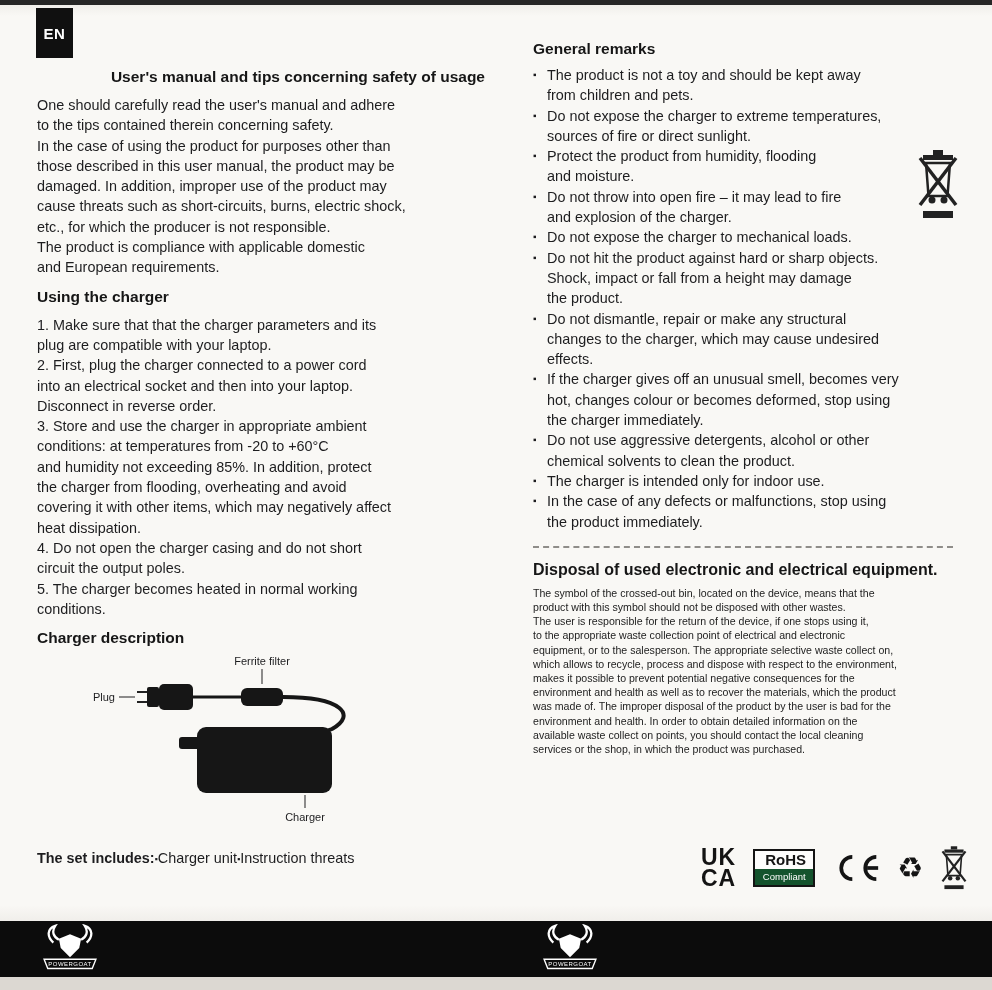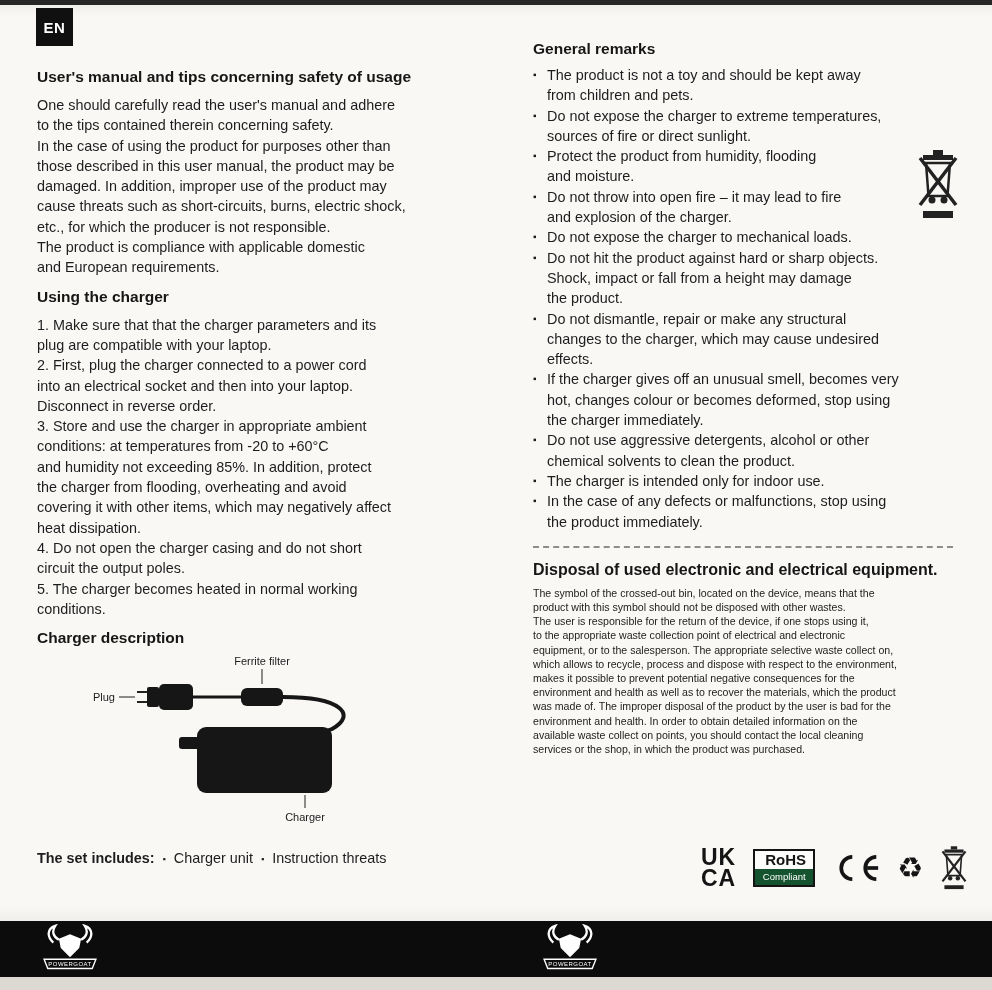--- a/index.html
+++ b/index.html
@@ -7,42 +7,42 @@
   body {
     font-family:"Liberation Sans", sans-serif;
     color:#1d1d1f;
     background:#fff;
     position:relative;
     overflow:hidden;
   }
   .page { position:absolute; inset:0;
     background:linear-gradient(180deg,#eceae6 0,#f9f8f5 16px,#f9f8f5 905px,#f1efeb 920px); }
   .top-strip { position:absolute; top:0; left:0; right:0; height:5px; background:#262626; }
-  .lang-badge { position:absolute; left:36px; top:8px; width:37px; height:38px; background:#101010;
+  .lang-badge { position:absolute; left:36px; top:8px; width:37px; height:50px; background:#101010;
     color:#fff; font-weight:700; font-size:15px; display:flex; align-items:center; justify-content:center;
     letter-spacing:.5px; }
   .col { position:absolute; }
   .left  { left:37px;  top:60px; width:448px; }
   .right { left:533px; top:34px; width:420px; }
   h2 { font-size:15.5px; font-weight:700; color:#161616; }
-  .h-safety  { margin:8px 0 9px; }
+  .h-safety  { margin:8px 0 9px;text-align:right; }
   .h-using   { margin:10px 0 9px; }
   .h-desc    { margin:10px 0 4px; }
   .h-general { margin:6px 0 7px; }
   .body { font-size:14.4px; line-height:20.3px; white-space:pre-line; }
   ul.bullets { list-style:none; }
   .bullets li { position:relative; padding-left:14px; font-size:14.4px; line-height:20.3px; white-space:pre-line; }
   .bullets .sq { position:absolute; left:0; top:0; font-size:10px; line-height:20.3px; }
   .divider { border-top:2px dashed #8f8d89; margin-top:14px; height:0; }
   .h-disposal { font-size:16px; font-weight:700; margin:13px 0 7px; color:#161616; }
   .small { font-size:10.6px; line-height:14.2px; white-space:pre-line; color:#222; }
   .diagram { display:block; width:440px; height:185px; margin-top:2px; }
   .dlabel { font-size:11px; fill:#1d1d1f; font-family:"Liberation Sans",sans-serif; }
   .dline  { stroke:#444; stroke-width:1.2; }
-  .set-line { margin-top:14px; font-size:14.4px; display:flex; align-items:center; gap:8px; }
+  .set-line { margin-top:14px; font-size:14.4px; display:flex; align-items:center; }
   .set-line .lbl { font-weight:700; }
   .set-line .sq { font-size:9px; margin-top:1px; }
   .marks { position:absolute; left:701px; top:845px; display:flex; align-items:center; gap:17px; }
   .ukca { font-weight:700; font-size:23px; line-height:21px; letter-spacing:1px; color:#141414; }
   .rohs { border:2px solid #141414; text-align:center; width:62px; background:#fdfdfc; }
   .rohs-top { font-weight:700; font-size:15px; padding:0 10px 1px; color:#141414; }
   .rohs-bot { background:#14532d; color:#fff; font-size:9.5px; padding:2px 0 3px; }
   .recycle { font-family:"DejaVu Sans", sans-serif; font-size:29px; color:#141414; line-height:1; }
   .bin-top { position:absolute; left:918px; top:148px; }
   .band { position:absolute; left:0; top:921px; width:992px; height:56px; background:#0c0c0c; }

